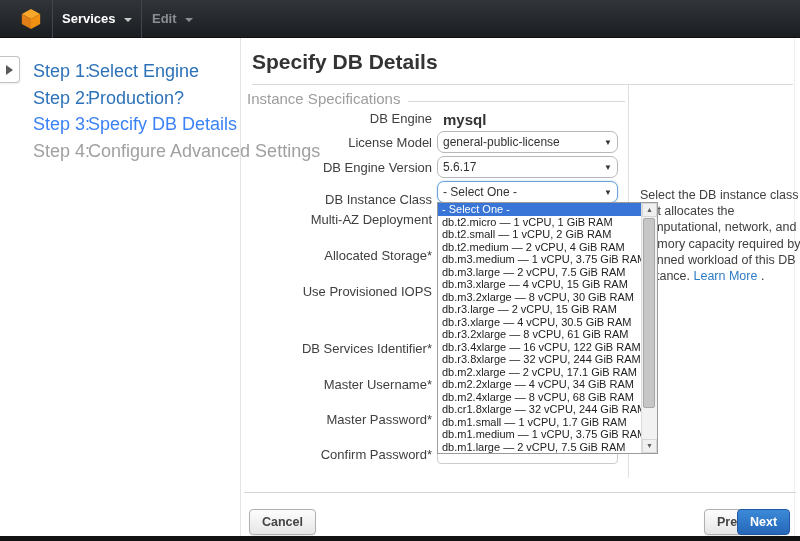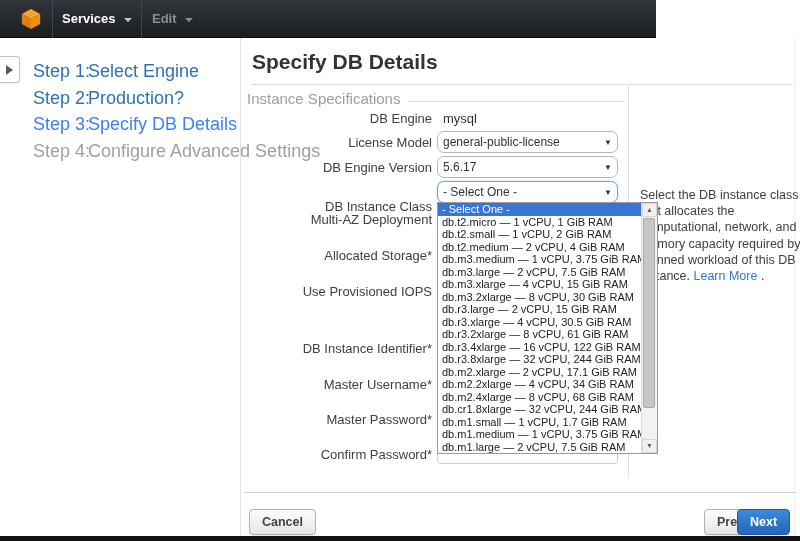--- a/index.html
+++ b/index.html
@@ -1,21 +1,21 @@
 <!DOCTYPE html>
 <html><head>
 <meta charset="utf-8">
 <style>
   * { margin:0; padding:0; box-sizing:border-box; }
   html,body { background:#fff; }
   body { font-family:"Liberation Sans", sans-serif; }
   .screen { position:relative; width:800px; height:541px; background:#fff; overflow:hidden; }
 
   
-  .topbar { position:absolute; left:0; top:0; width:656px; height:38px;
+  .topbar { position:absolute; left:0; top:0; width:800px; height:38px;
             background:linear-gradient(#31353a, #1b1e21); border-bottom:1px solid #0e1012; }
   .topbar .logo { position:absolute; left:20px; top:8px; width:22px; height:22px; }
   .tb-sep { position:absolute; top:0; width:1px; height:38px; background:#43474d; }
   .tb-item { position:absolute; top:0; height:38px; line-height:38px; font-size:13px; font-weight:bold; cursor:pointer; }
   .tb-services { left:62px; color:#ffffff; }
   .tb-edit { left:152px; color:#8b8f94; }
   .chev { display:inline-block; width:0; height:0; border-left:4px solid transparent;
           border-right:4px solid transparent; border-top:4px solid #c9c9c9; margin-left:8px; vertical-align:middle; }
   .tb-edit .chev { border-top-color:#8b8f94; }
 
@@ -36,21 +36,21 @@
   
   .page-title { position:absolute; left:252px; top:50px; font-size:21px; color:#333; }
   .title-rule { position:absolute; left:252px; top:84px; width:541px; height:1px; background:#d9d9d9; }
   .col-divider { position:absolute; left:628px; top:84px; width:1px; height:394px; background:#e0e0e0; }
 
   .section-hd { position:absolute; left:247px; width:378px; display:flex; align-items:center; }
   .section-hd .txt { font-size:15px; color:#9d9d9d; white-space:nowrap; }
   .section-hd .line { flex:1; height:1px; background:#d9d9d9; margin-left:8px; transform:translateY(3px); }
 
   .lbl { position:absolute; left:247px; width:185px; text-align:right; font-size:13px; font-weight:normal; color:#404040; white-space:nowrap; }
-  .val { position:absolute; left:443px; font-size:13px; color:#333; }
+  .val { position:absolute; left:443px; font-size:15px; color:#333;font-weight:bold; }
 
   .sel { position:absolute; left:437px; width:181px; height:22px; background:#fff;
          border:1px solid #b8b8b8; border-radius:7px; font-size:12px; color:#333; cursor:pointer; }
   .sel .sel-val { position:absolute; left:5px; top:3px; white-space:nowrap; }
   .sel .sel-arrow { position:absolute; right:5px; top:6px; font-size:8px; color:#333; }
   .sel.focused { border-color:#6da3d8; box-shadow:0 0 2px rgba(82,168,236,.5); }
 
   .txtinput { position:absolute; left:437px; width:181px; height:21px; background:#fff;
               border:1px solid #ccc; border-radius:4px; }
 
@@ -146,41 +146,41 @@
     <span class="sel-val">general-public-license</span>
     <span class="sel-arrow">▼</span>
   </div>
 
   <div class="lbl" style="top:160px">DB Engine Version</div>
   <div class="sel" style="top:156px">
     <span class="sel-val">5.6.17</span>
     <span class="sel-arrow">▼</span>
   </div>
 
-  <div class="lbl" style="top:199px">DB Instance Class</div>
+  <div class="lbl" style="top:192px">DB Instance Class</div>
   <div class="sel focused" style="top:181px">
     <span class="sel-val">- Select One -</span>
     <span class="sel-arrow">▼</span>
   </div>
 
   <div class="lbl" style="top:212px">Multi-AZ Deployment</div>
   <div class="lbl" style="top:248px">Allocated Storage*</div>
   <div class="lbl" style="top:284px">Use Provisioned IOPS</div>
 
   <div class="help">
     <div>Select the DB instance class</div>
     <div>that allocates the</div>
     <div>computational, network, and</div>
     <div>memory capacity required by</div>
     <div>planned workload of this DB</div>
     <div><span>instance.</span> <a>Learn More</a> <span>.</span></div>
   </div>
 
 
-  <div class="lbl" style="top:341px">DB Instance Identifier*</div>
+  <div class="lbl" style="top:341px">DB Services Identifier*</div>
   <div class="txtinput" style="top:337px"></div>
 
   <div class="lbl" style="top:377px">Master Username*</div>
   <div class="txtinput" style="top:373px"></div>
 
   <div class="lbl" style="top:412px">Master Password*</div>
   <div class="txtinput" style="top:408px"></div>
 
   <div class="lbl" style="top:447px">Confirm Password*</div>
   <div class="txtinput" style="top:443px"></div>

